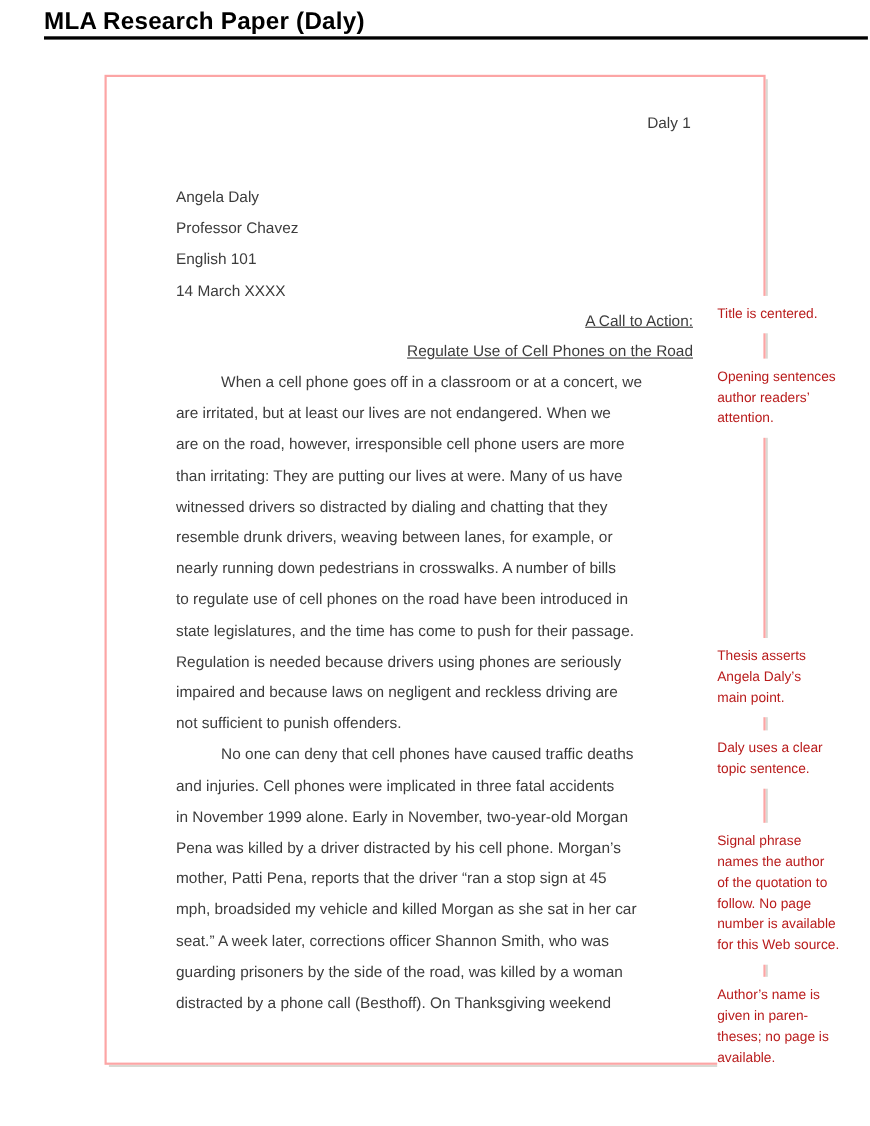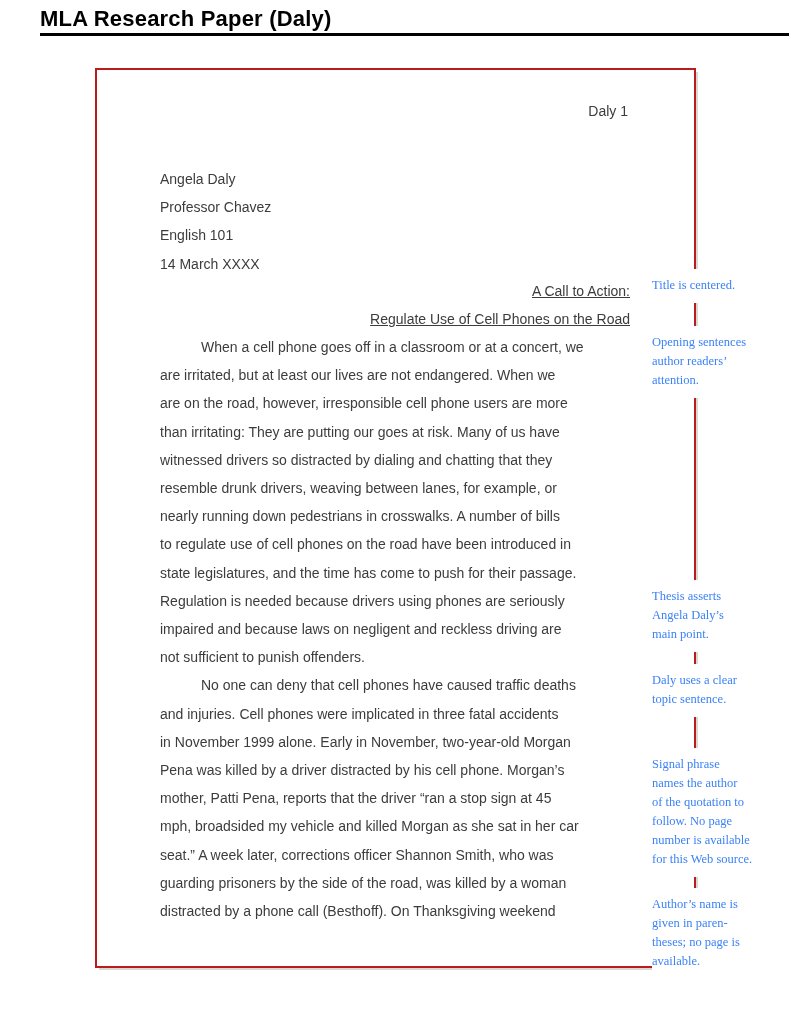--- a/index.html
+++ b/index.html
@@ -33,21 +33,21 @@
     background: #000000;
   }
   
   .paper {
     position: absolute;
     left: 95px;
     top: 68px;
     width: 601px;
     height: 900px;
     box-sizing: border-box;
-    border: 2px solid #b91c1c;
+    border: 2px solid #fca5a5;
     box-shadow: 3px 3px 0 -1px #d9d9d3;
     background: #ffffff;
     color: #3c3c3c;
     font-size: 14px;
   }
   .pageno {
     position: absolute;
     top: 33px;
     right: 66px;
     white-space: nowrap;
@@ -77,24 +77,24 @@
   }
   .para > div { white-space: nowrap; }
   .para > div:first-child { text-indent: 41px; }
   
   .ann {
     position: absolute;
     left: 652px;
     z-index: 2;
     background: #ffffff;
     padding: 7px 6px 8px 0;
-    font-family: Liberation Serif, serif;
+    font-family: Liberation Sans, sans-serif;
     font-size: 12.5px;
     line-height: 19px;
-    color: #3b82f6;
+    color: #b91c1c;
   }
   .ann > div { white-space: nowrap; }
 </style>
 </head>
 <body>
 
 <div class="page">
 
   <h1 class="doc-title">MLA Research Paper (Daly)</h1>
   <div class="title-rule"></div>
@@ -112,21 +112,21 @@
     <div class="essay-title">
         <div class="t-line">A Call to Action:</div>
         <div class="t-line">Regulate Use of Cell Phones on the Road</div>
       </div>
 
     <div class="body-block">
       <div class="para">
           <div class="b-line">When a cell phone goes off in a classroom or at a concert, we</div>
           <div class="b-line">are irritated, but at least our lives are not endangered. When we</div>
           <div class="b-line">are on the road, however, irresponsible cell phone users are more</div>
-          <div class="b-line">than irritating: They are putting our goes at risk. Many of us have</div>
+          <div class="b-line">than irritating: They are putting our lives at were. Many of us have</div>
           <div class="b-line">witnessed drivers so distracted by dialing and chatting that they</div>
           <div class="b-line">resemble drunk drivers, weaving between lanes, for example, or</div>
           <div class="b-line">nearly running down pedestrians in crosswalks. A number of bills</div>
           <div class="b-line">to regulate use of cell phones on the road have been introduced in</div>
           <div class="b-line">state legislatures, and the time has come to push for their passage.</div>
           <div class="b-line">Regulation is needed because drivers using phones are seriously</div>
           <div class="b-line">impaired and because laws on negligent and reckless driving are</div>
           <div class="b-line">not sufficient to punish offenders.</div>
         </div>
       <div class="para">

